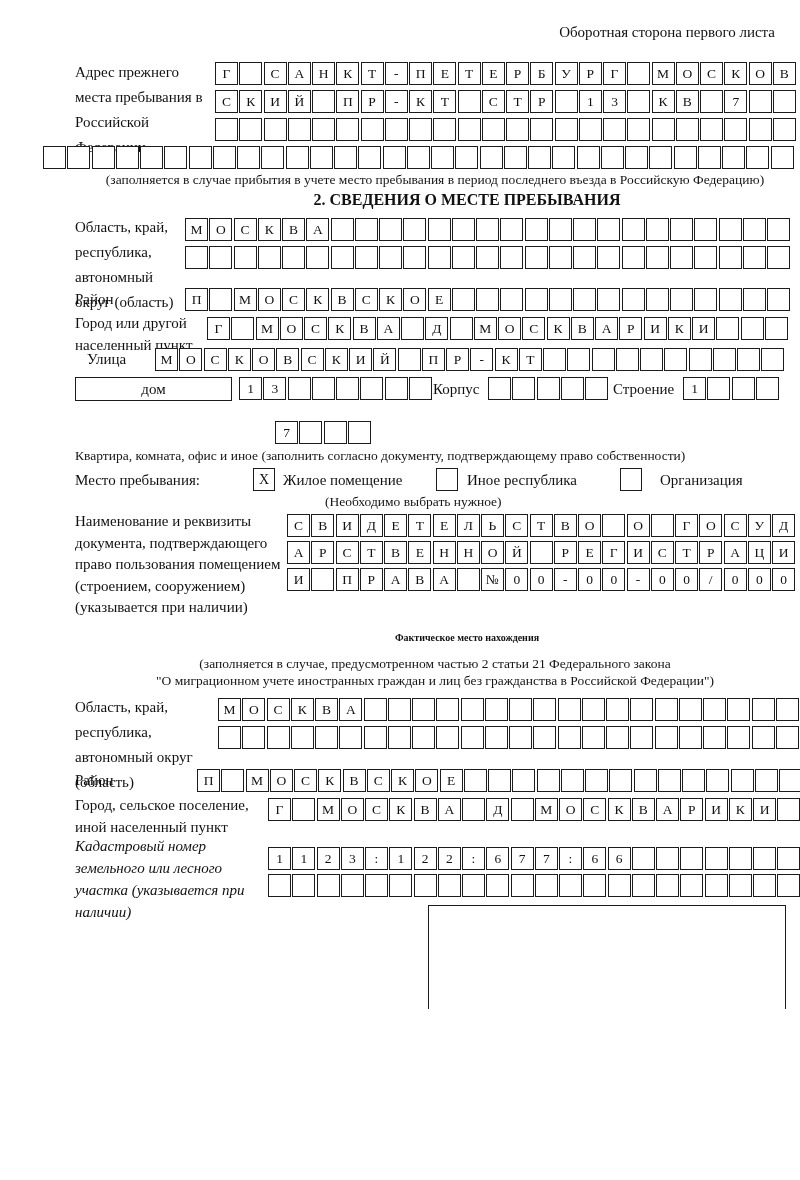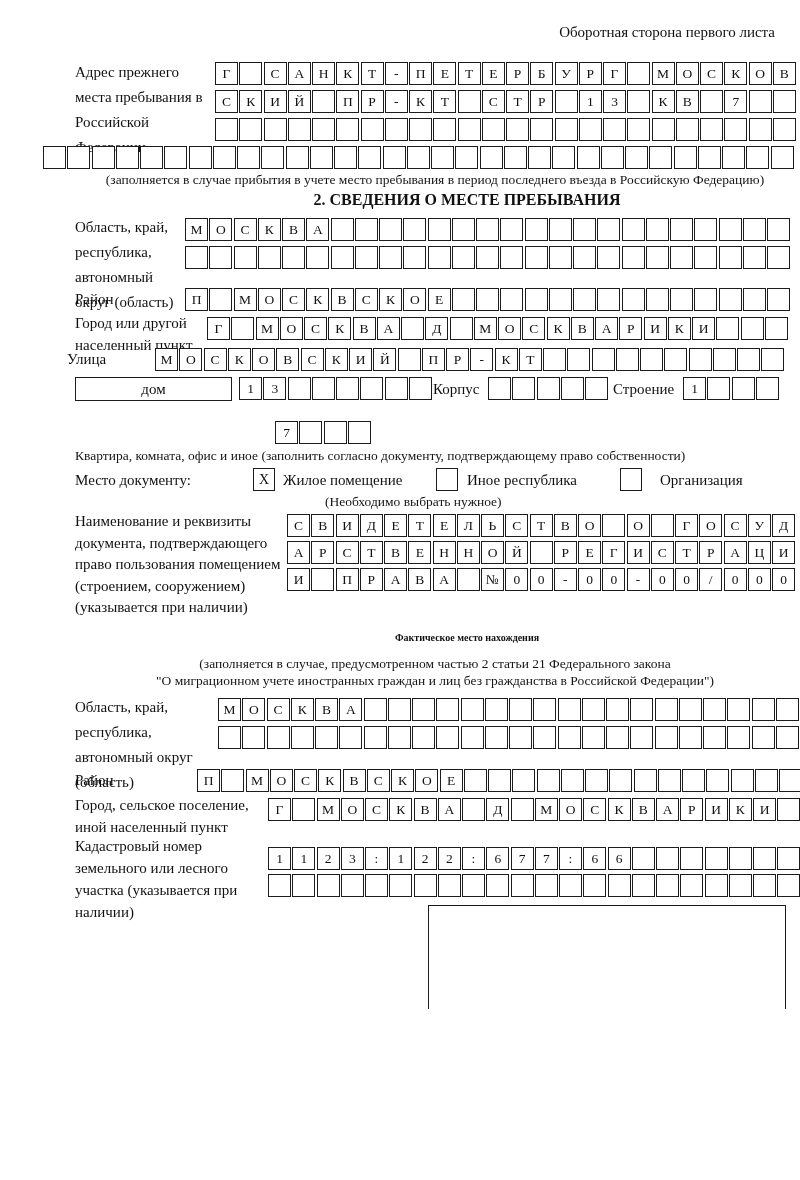--- a/index.html
+++ b/index.html
@@ -277,21 +277,21 @@
       <div class="cell">А</div>
       <div class="cell">Р</div>
       <div class="cell">И</div>
       <div class="cell">К</div>
       <div class="cell">И</div>
       <div class="cell"></div>
       <div class="cell"></div>
       <div class="cell"></div>
     </div>
 
-  <div class="abs lbl" style="left:32px;top:347px;text-align:right;">Улица</div>
+  <div class="abs lbl" style="left:52px;top:347px;text-align:right;">Улица</div>
   <div class="abs boxrow" style="left:120px;top:348px;">
       <div class="cell">М</div>
       <div class="cell">О</div>
       <div class="cell">С</div>
       <div class="cell">К</div>
       <div class="cell">О</div>
       <div class="cell">В</div>
       <div class="cell">С</div>
       <div class="cell">К</div>
       <div class="cell">И</div>
@@ -342,21 +342,21 @@
     </div>
 
   <div class="abs boxrow" style="left:240px;top:421px;">
       <div class="cell">7</div>
       <div class="cell"></div>
       <div class="cell"></div>
       <div class="cell"></div>
     </div>
   <div class="abs note" style="left:40px;top:448px;">Квартира, комната, офис и иное (заполнить согласно документу, подтверждающему право собственности)</div>
 
-  <div class="abs lbl" style="left:40px;top:468px;">Место документу:</div>
+  <div class="abs lbl" style="left:40px;top:468px;">Место пребывания:</div>
   <div class="abs checkbox" style="left:218px;top:468px;">X</div>
   <div class="abs lbl" style="left:248px;top:468px;">Жилое помещение</div>
   <div class="abs checkbox" style="left:401px;top:468px;"></div>
   <div class="abs lbl" style="left:432px;top:468px;">Иное республика</div>
   <div class="abs checkbox" style="left:585px;top:468px;"></div>
   <div class="abs lbl" style="left:625px;top:468px;">Организация</div>
   <div class="abs note" style="left:290px;top:494px;">(Необходимо выбрать нужное)</div>
 
   <div class="abs lbl" style="left:40px;top:511px;width:208px;line-height:21.5px;">Наименование и реквизиты документа, подтверждающего право пользования помещением (строением, сооружением) (указывается при наличии)</div>
   <div class="abs boxrow" style="left:252px;top:514px;">
@@ -535,21 +535,21 @@
       <div class="cell">К</div>
       <div class="cell">В</div>
       <div class="cell">А</div>
       <div class="cell">Р</div>
       <div class="cell">И</div>
       <div class="cell">К</div>
       <div class="cell">И</div>
       <div class="cell"></div>
     </div>
 
-  <div class="abs lbl" style="left:40px;top:835px;width:186px;line-height:22px;">Кадастровый номер земельного или лесного участка (указывается при наличии)</div>
+  <div class="abs lbl" style="left:40px;top:835px;width:186px;line-height:22px;font-style:italic;">Кадастровый номер земельного или лесного участка (указывается при наличии)</div>
   <div class="abs boxrow" style="left:233px;top:847px;">
       <div class="cell">1</div>
       <div class="cell">1</div>
       <div class="cell">2</div>
       <div class="cell">3</div>
       <div class="cell">:</div>
       <div class="cell">1</div>
       <div class="cell">2</div>
       <div class="cell">2</div>
       <div class="cell">:</div>

